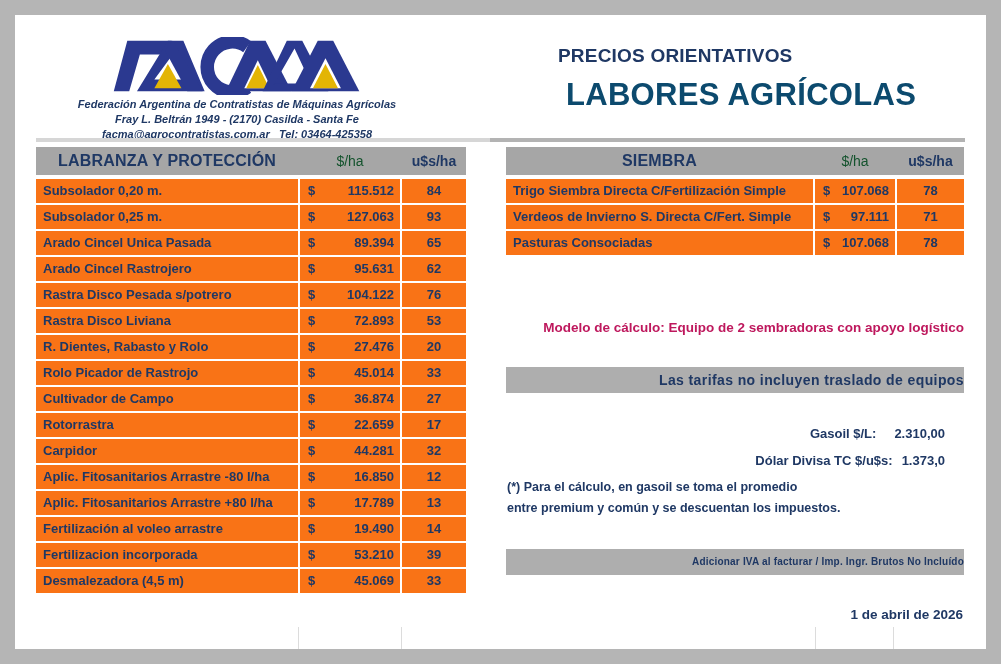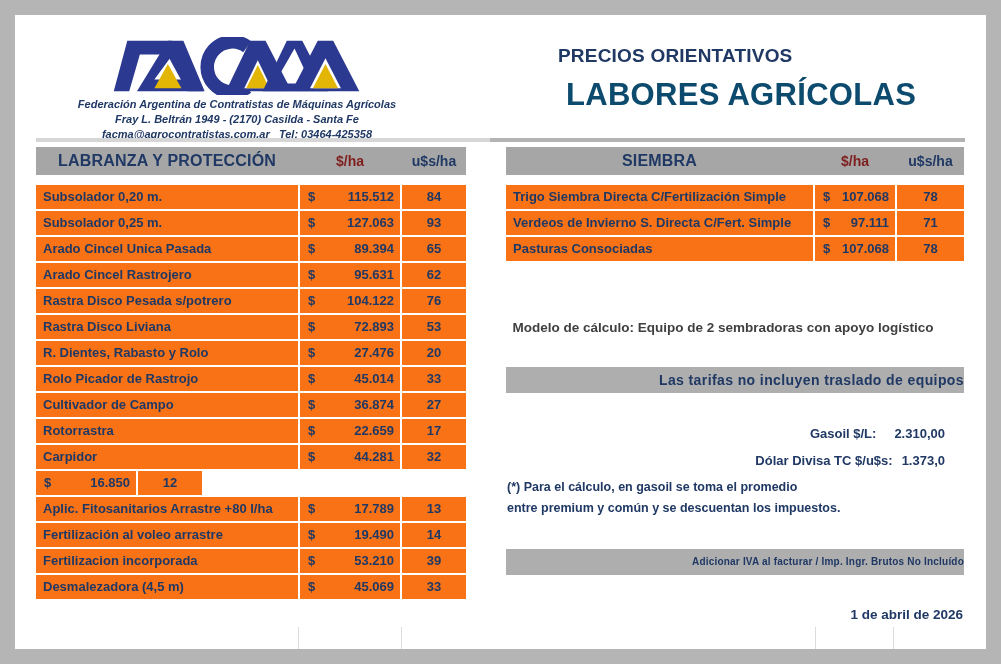--- a/index.html
+++ b/index.html
@@ -35,42 +35,42 @@
   
   .divider-l{position:absolute;left:21px;top:123px;width:454px;height:4px;background:#d6d6d6;}
   .divider-r{position:absolute;left:475px;top:123px;width:475px;height:4px;background:#b3b3b3;}
 
   
   .ptable{position:absolute;top:132px;}
   .t-left{left:21px;--lw:262px;--vw:100px;--uw:64px;}
   .t-right{left:491px;--lw:307px;--vw:80px;--uw:67px;}
 
   .thead{
-    display:flex;align-items:center;height:28px;margin-bottom:10px;
+    display:flex;align-items:center;height:28px;margin-bottom:4px;
     background:#a6a6a6;
   }
   .th-label{width:var(--lw);margin-right:2px;text-align:center;
     color:#1F3864;font-weight:bold;font-size:16px;letter-spacing:.2px;}
   .th-val{width:var(--vw);margin-right:2px;text-align:center;
-    color:#7f1d1d;font-weight:bold;font-size:14px;}
+    color:#14532d;font-weight:normal;font-size:14px;}
   .th-usd{width:var(--uw);text-align:center;
     color:#1F3864;font-weight:bold;font-size:14px;}
 
   .prow{display:flex;height:24px;margin-bottom:2px;}
   .prow>div{background:#f97316;color:#1F3864;font-weight:bold;font-size:13px;line-height:24px;}
   .c-label{width:var(--lw);margin-right:2px;padding-left:7px;box-sizing:border-box;
     white-space:nowrap;overflow:hidden;}
   .c-val{width:var(--vw);margin-right:2px;display:flex;justify-content:space-between;
     padding:0 6px 0 8px;box-sizing:border-box;}
   .c-usd{width:var(--uw);text-align:center;}
 
   
   .modelo{
-    position:absolute;left:479px;top:305px;width:458px;text-align:center;
-    color:#404040;font-weight:bold;font-size:13.5px;
+    position:absolute;left:491px;top:305px;width:458px;text-align:right;
+    color:#be185d;font-weight:bold;font-size:13.5px;
   }
   .banner{
     position:absolute;left:491px;width:458px;height:26px;
     background:#aeaeae;color:#1F3864;font-weight:bold;font-size:14px;
     text-align:right;line-height:26px;letter-spacing:.4px;
   }
   .banner-tarifas{top:352px;}
   .banner-iva{top:534px;font-size:10px;letter-spacing:.2px;}
 
   .rate-line{
@@ -228,20 +228,21 @@
           </div>
           <div class="prow">
             <div class="c-label">Carpidor</div>
             <div class="c-val">
               <span>$</span>
               <span>44.281</span>
             </div>
             <div class="c-usd">32</div>
           </div>
           <div class="prow">
+            <div class="c-label">Aplic. Fitosanitarios Arrastre -80 l/ha</div>
             <div class="c-val">
               <span>$</span>
               <span>16.850</span>
             </div>
             <div class="c-usd">12</div>
           </div>
           <div class="prow">
             <div class="c-label">Aplic. Fitosanitarios Arrastre +80 l/ha</div>
             <div class="c-val">
               <span>$</span>

